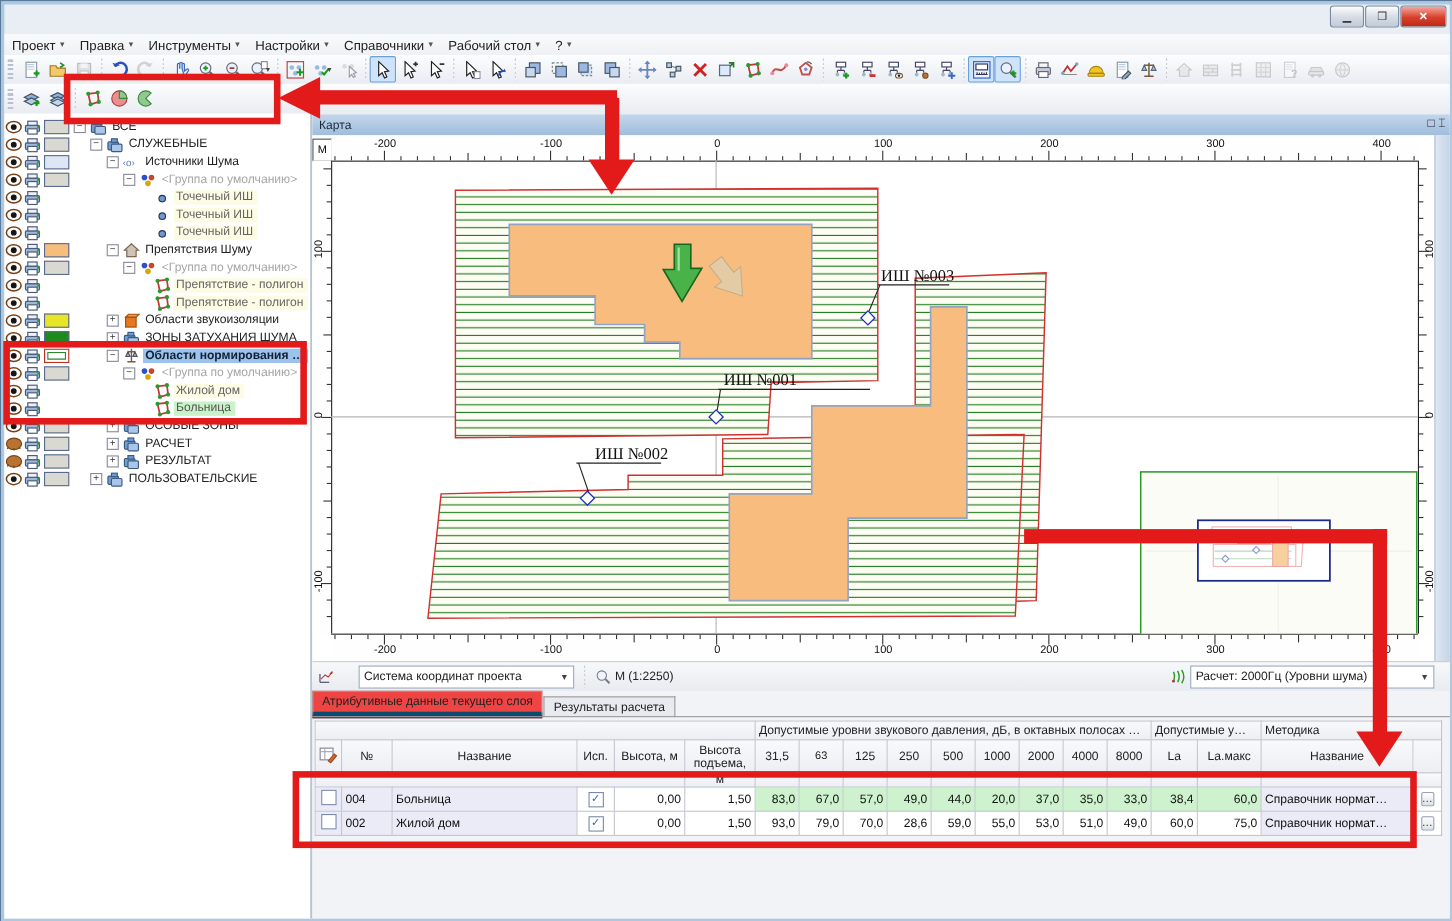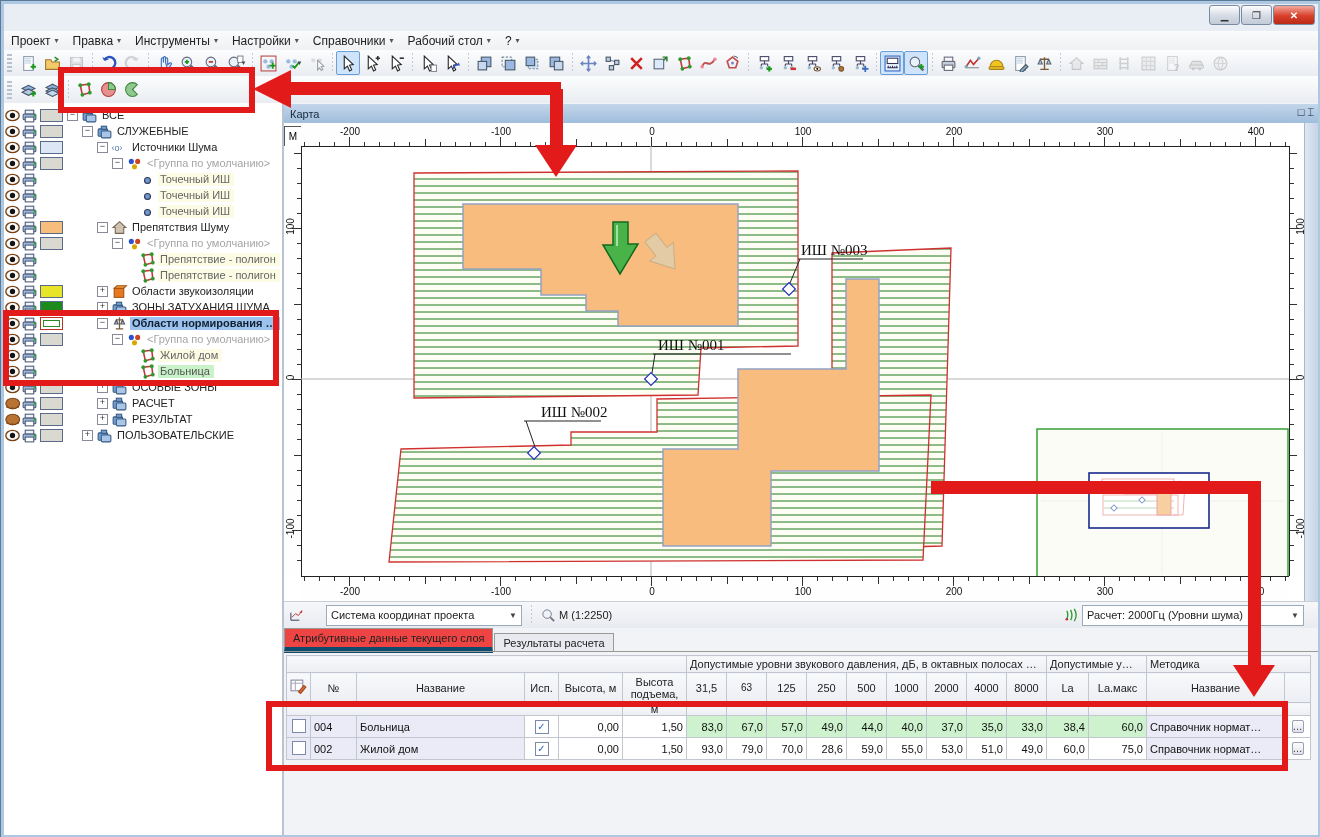--- a/index.html
+++ b/index.html
@@ -1513,21 +1513,21 @@
   <td class="lav">004</td>
   <td class="lav">Больница</td>
   <td style="text-align:center"><span class="cbx">✓</span></td>
   <td class="num">0,00</td>
   <td class="num">1,50</td>
               <td class="num green">83,0</td>
               <td class="num green">67,0</td>
               <td class="num green">57,0</td>
               <td class="num green">49,0</td>
               <td class="num green">44,0</td>
-              <td class="num green">40,0</td>
+              <td class="num green">20,0</td>
               <td class="num green">37,0</td>
               <td class="num green">35,0</td>
               <td class="num green">33,0</td>
               <td class="num green">38,4</td>
    <td class="num green">60,0</td>
    <td class="lav">Справочник нормат…</td>
    <td style="text-align:center;padding:0"><span class="dots-btn">…</span></td>
             </tr>
             <tr style="height:22px">
   <td class="lav" style="text-align:center"><span class="cbx"></span></td>

